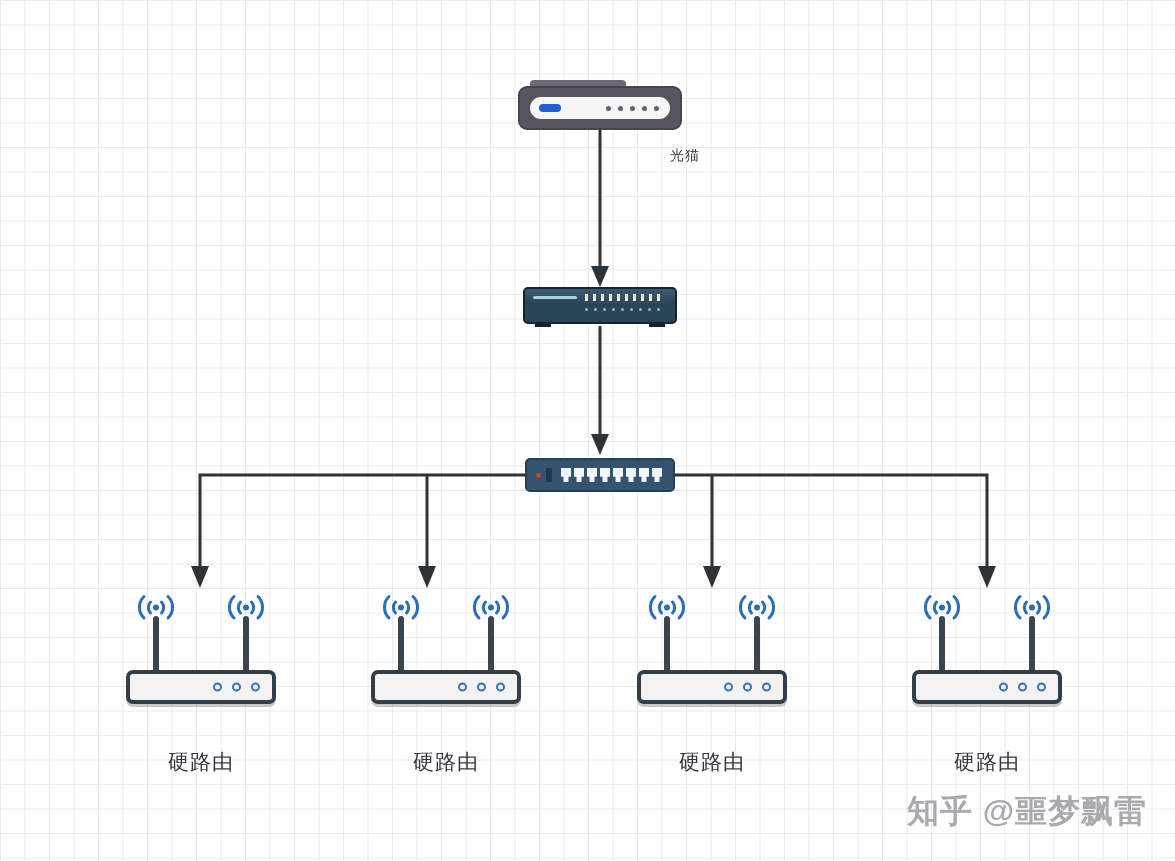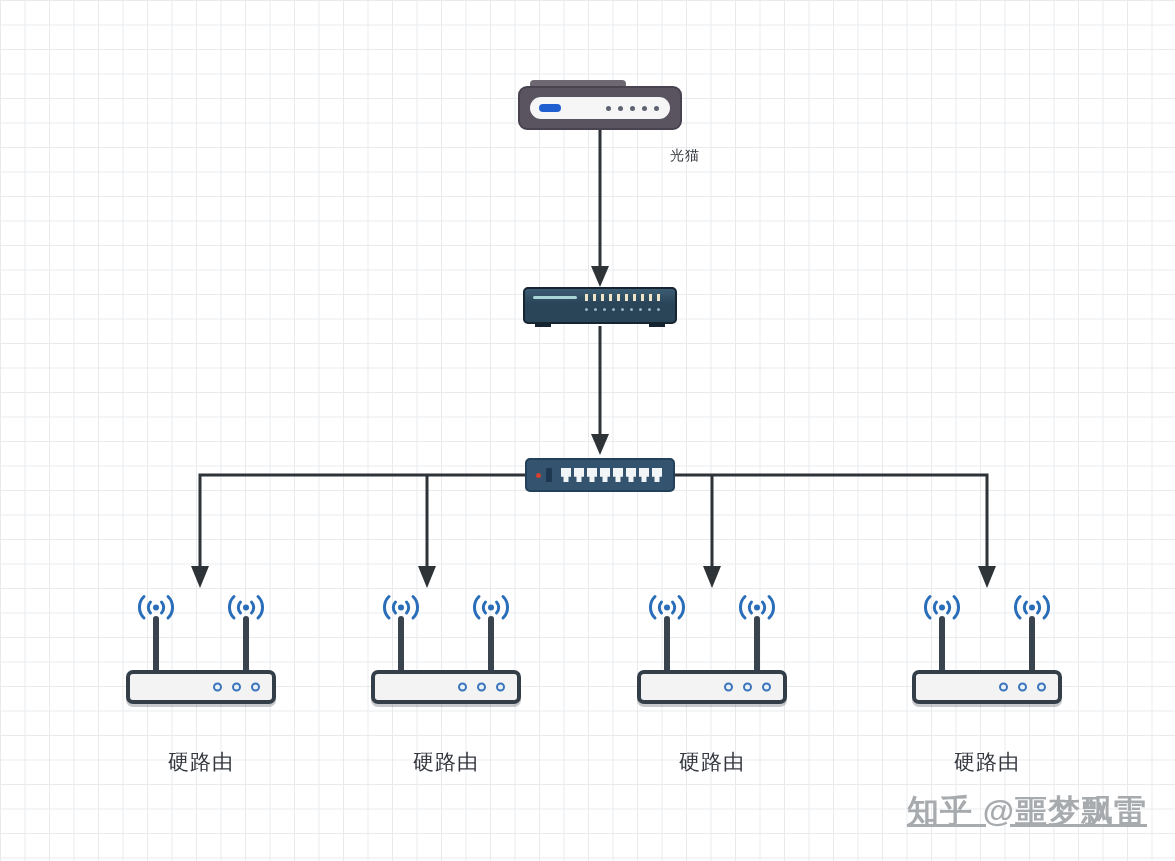--- a/index.html
+++ b/index.html
@@ -60,21 +60,21 @@
   .rbody{position:absolute;left:15px;top:78px;width:150px;height:34px;background:#f3f3f3;
     border:4px solid #333e48;border-radius:7px;box-sizing:border-box;
     box-shadow:0 3px 0 rgba(30,40,50,.25);}
   .rdots{position:absolute;right:12px;top:50%;transform:translateY(-50%);display:flex;gap:10px;}
   .rdots i{width:9px;height:9px;border:2px solid #3a74bd;border-radius:50%;box-sizing:border-box;background:#eaf1f9;}
   .cluster-label{position:absolute;left:0;top:136px;width:100%;text-align:center;
     font-size:21px;color:#33373d;letter-spacing:1px;margin-top:20px;}
 
   
   .watermark{position:absolute;right:28px;top:790px;font-size:32px;font-weight:700;
-    color:#a0a4a8;letter-spacing:1px;opacity:.92;text-decoration:underline;}
+    color:#a0a4a8;letter-spacing:1px;opacity:.92;}
 </style>
 </head>
 <body>
 
 <div class="canvas">
 
   <svg class="wires" width="1175" height="861" viewBox="0 0 1175 861">
     <g stroke="#2e3338" stroke-width="3" fill="none">
       <line x1="600" y1="130" x2="600" y2="268"></line>
       <line x1="600" y1="326" x2="600" y2="436"></line>

